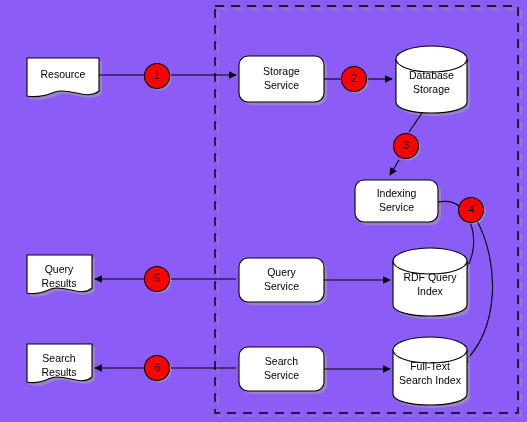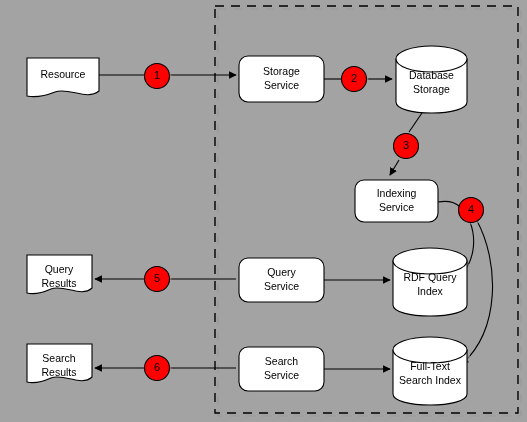--- a/index.html
+++ b/index.html
@@ -8,21 +8,21 @@
     background: #ffffff;
   }
   body {
     font-family: "Liberation Sans", sans-serif;
   }
   #diagram-root {
     position: relative;
     width: 527px;
     height: 422px;
     overflow: hidden;
-    background: #a3a3a3;
+    background: #8b5cf6;
   }
   svg.canvas {
     position: absolute;
     left: 0;
     top: 0;
     width: 527px;
     height: 422px;
   }
   .node-label {
     font-family: "Liberation Sans", sans-serif;

